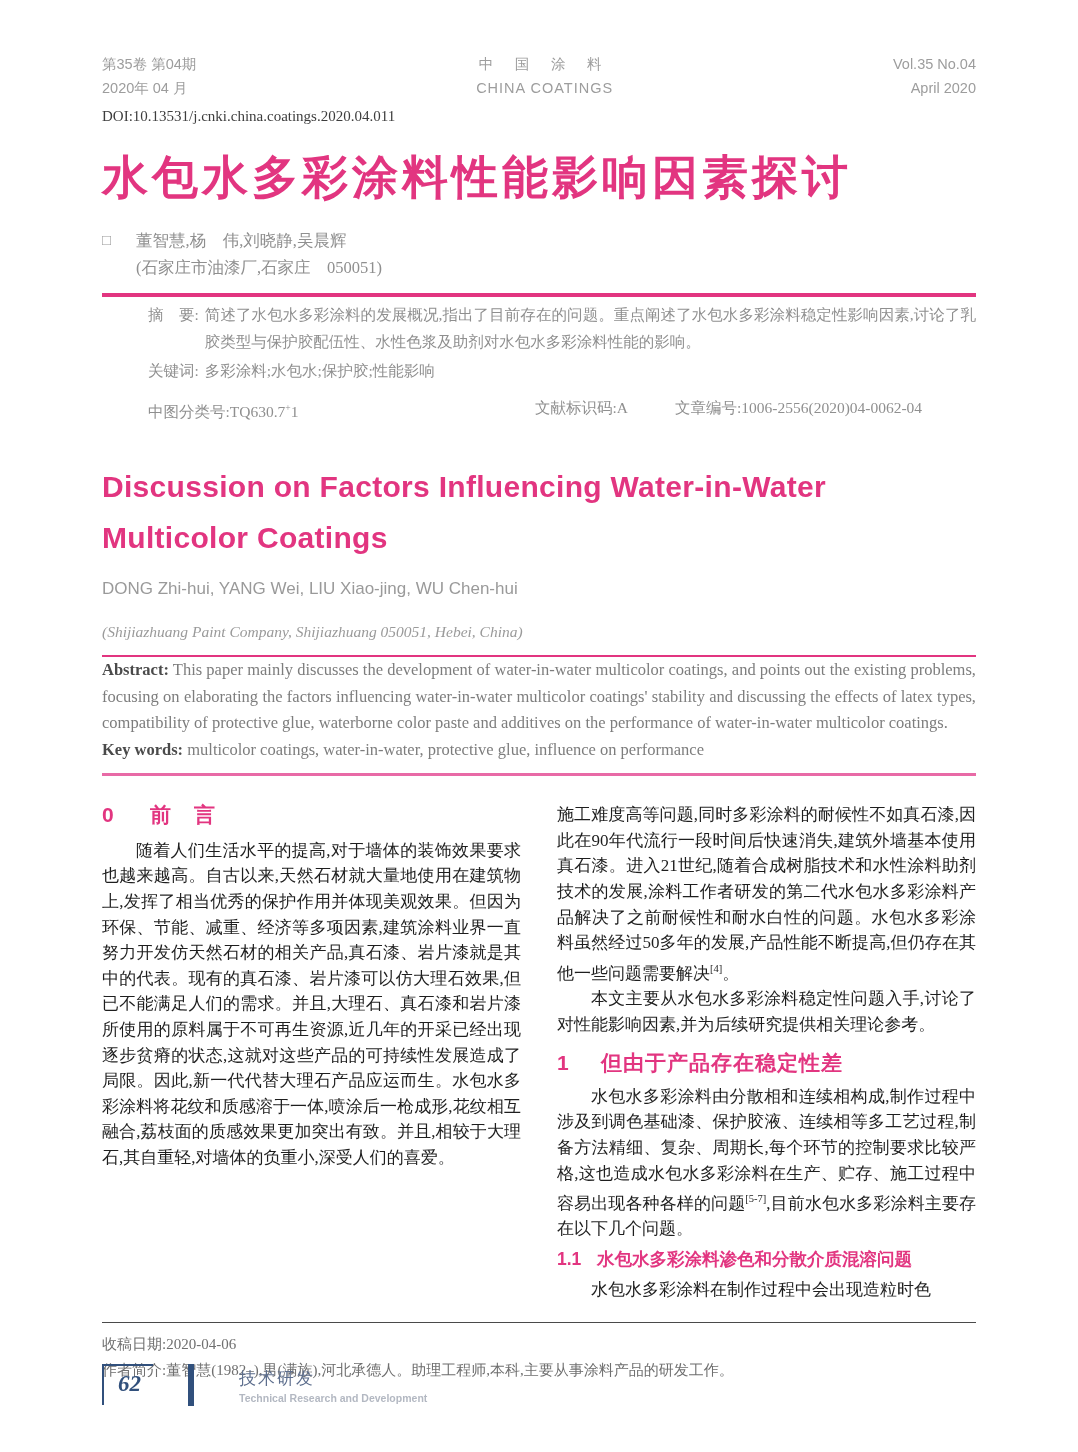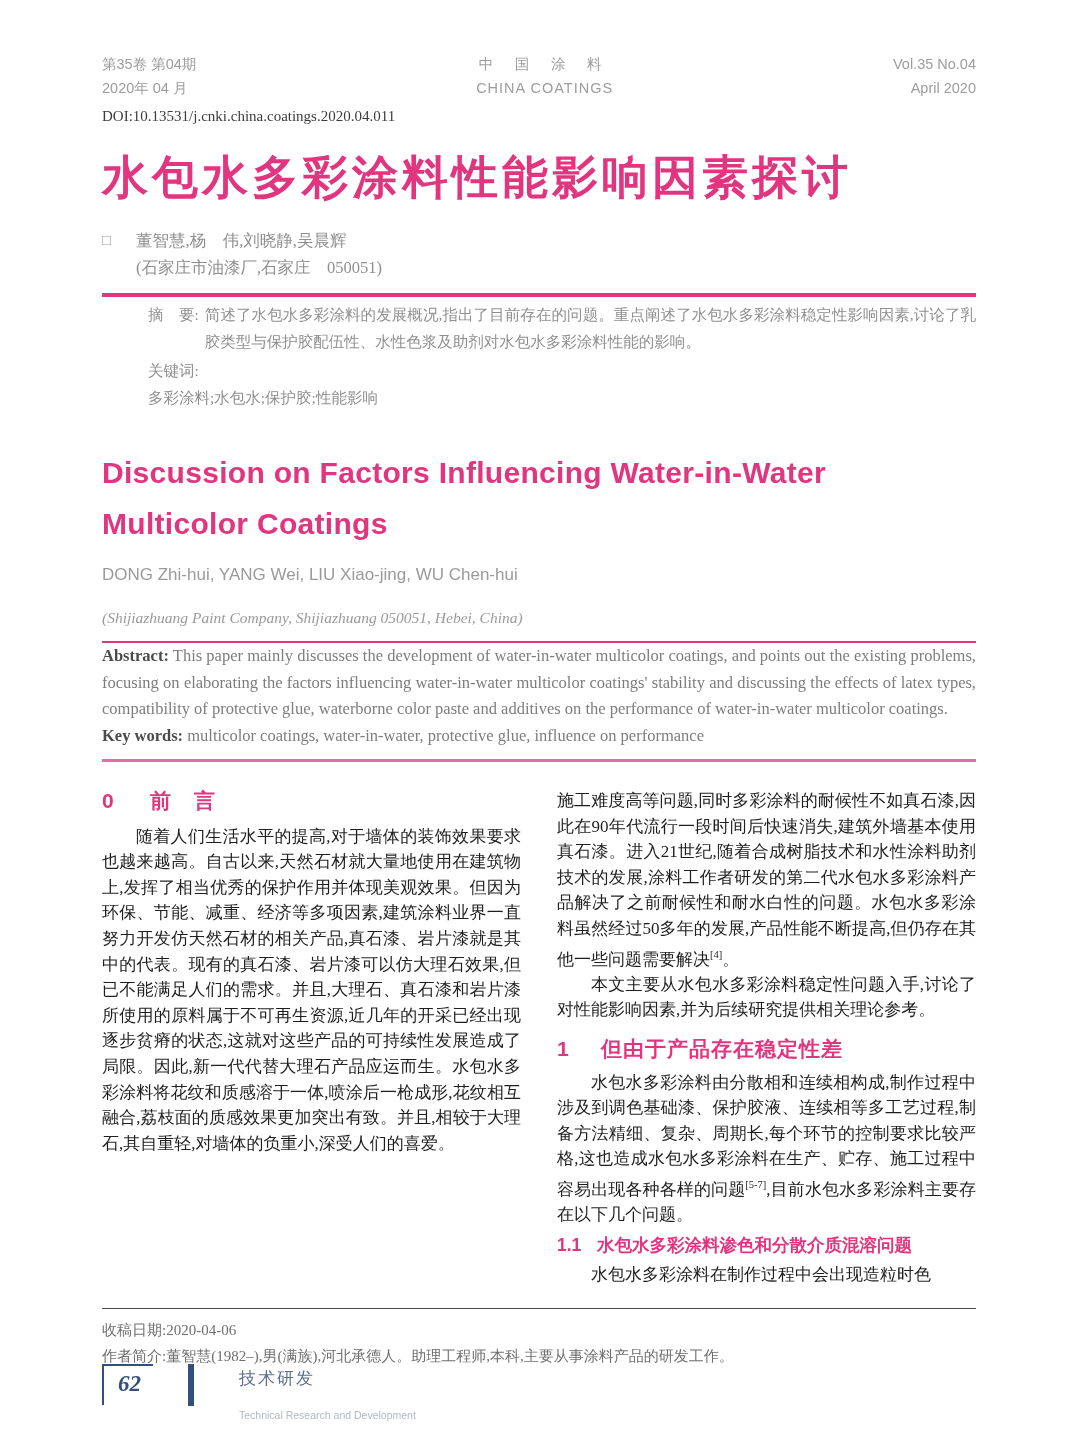--- a/index.html
+++ b/index.html
@@ -30,21 +30,21 @@
   }
   .authors-row { margin-top:18px; display:flex; color:#8f8f8f; font-size:16.5px; line-height:27px; }
   .author-marker { width:34px; font-size:15px; color:#9a9a9a; }
   .rule-a { height:4px; background:#e23580; margin-top:12px; }
 
   
   .abs-cn { margin-top:4px; padding-left:46px; color:#8f8f8f; font-size:15.5px; line-height:27px; }
   .abs-row { display:flex; }
   .abs-label { white-space:nowrap; margin-right:6px; }
   .abs-text { text-align:justify; flex:1; }
-  .kw-row { display:flex; margin-top:2px;flex-direction:column; }
+  .kw-row { display:flex; margin-top:2px; }
   .clc-row { display:flex; margin-top:10px; }
   .clc-item1 { width:387px; }
   .clc-item2 { width:140px; }
   sup { font-size:0.62em; }
 
   
   .title-en {
     margin-top:36px;
     font-family:"Liberation Sans","DejaVu Sans",sans-serif;
     font-weight:bold; font-size:30px; line-height:51px;
@@ -87,21 +87,21 @@
   
   .pfooter { position:absolute; left:102px; top:1364px; display:flex; align-items:flex-start;gap:35px; }
   .pn-numwrap {
     border-top:2px solid #31507c; border-left:2px solid #31507c;
     padding:5px 12px 8px 14px;
   }
   .pn-num { font-style:italic; font-weight:bold; font-size:23px; color:#31507c; font-family:"Liberation Serif","DejaVu Serif",serif; }
   .pn-bar { width:6px; height:42px; background:#31507c; }
   .pn-text { margin-left:10px; padding-top:3px; }
   .pn-cn { font-size:17px; color:#5d6e8d; letter-spacing:2px; }
-  .pn-en { font-size:10.5px; color:#b3b8c2; font-family:"Liberation Sans","DejaVu Sans",sans-serif; margin-top:19px; }
+  .pn-en { font-size:10.5px; color:#b3b8c2; font-family:"Liberation Sans","DejaVu Sans",sans-serif; margin-top:2px;font-weight:bold; }
 </style>
 </head>
 <body>
 
 <div class="jheader">
   <div class="c-left">
     <div>第35卷 第04期</div>
     <div>2020年 04 月</div>
   </div>
   <div class="c-center">
@@ -128,20 +128,25 @@
 <div class="rule-a"></div>
 
 <div class="abs-cn">
   <div class="abs-row">
     <span class="abs-label">摘　要:</span>
     <span class="abs-text">简述了水包水多彩涂料的发展概况,指出了目前存在的问题。重点阐述了水包水多彩涂料稳定性影响因素,讨论了乳胶类型与保护胶配伍性、水性色浆及助剂对水包水多彩涂料性能的影响。</span>
   </div>
   <div class="kw-row">
     <span class="abs-label">关键词:</span>
     <span>多彩涂料;水包水;保护胶;性能影响</span>
+  </div>
+  <div class="clc-row">
+    <span class="clc-item1"><span>中图分类号:TQ630.7</span><sup>+</sup><span>1</span></span>
+    <span class="clc-item2">文献标识码:A</span>
+    <span>文章编号:1006-2556(2020)04-0062-04</span>
   </div>
 </div>
 
 <div class="title-en">Discussion on Factors Influencing Water-in-Water Multicolor Coatings</div>
 <div class="authors-en">DONG Zhi-hui, YANG Wei, LIU Xiao-jing, WU Chen-hui</div>
 <div class="affil-en">(Shijiazhuang Paint Company, Shijiazhuang 050051, Hebei, China)</div>
 <div class="rule-b"></div>
 
 <p class="abs-en body-p"><span class="en-label">Abstract:</span><span> This paper mainly discusses the development of water-in-water multicolor coatings, and points out the existing problems, focusing on elaborating the factors influencing water-in-water multicolor coatings' stability and discussing the effects of latex types, compatibility of protective glue, waterborne color paste and additives on the performance of water-in-water multicolor coatings.</span></p>
 <p class="kw-en body-p"><span class="en-label">Key words:</span><span> multicolor coatings, water-in-water, protective glue, influence on performance</span></p>

